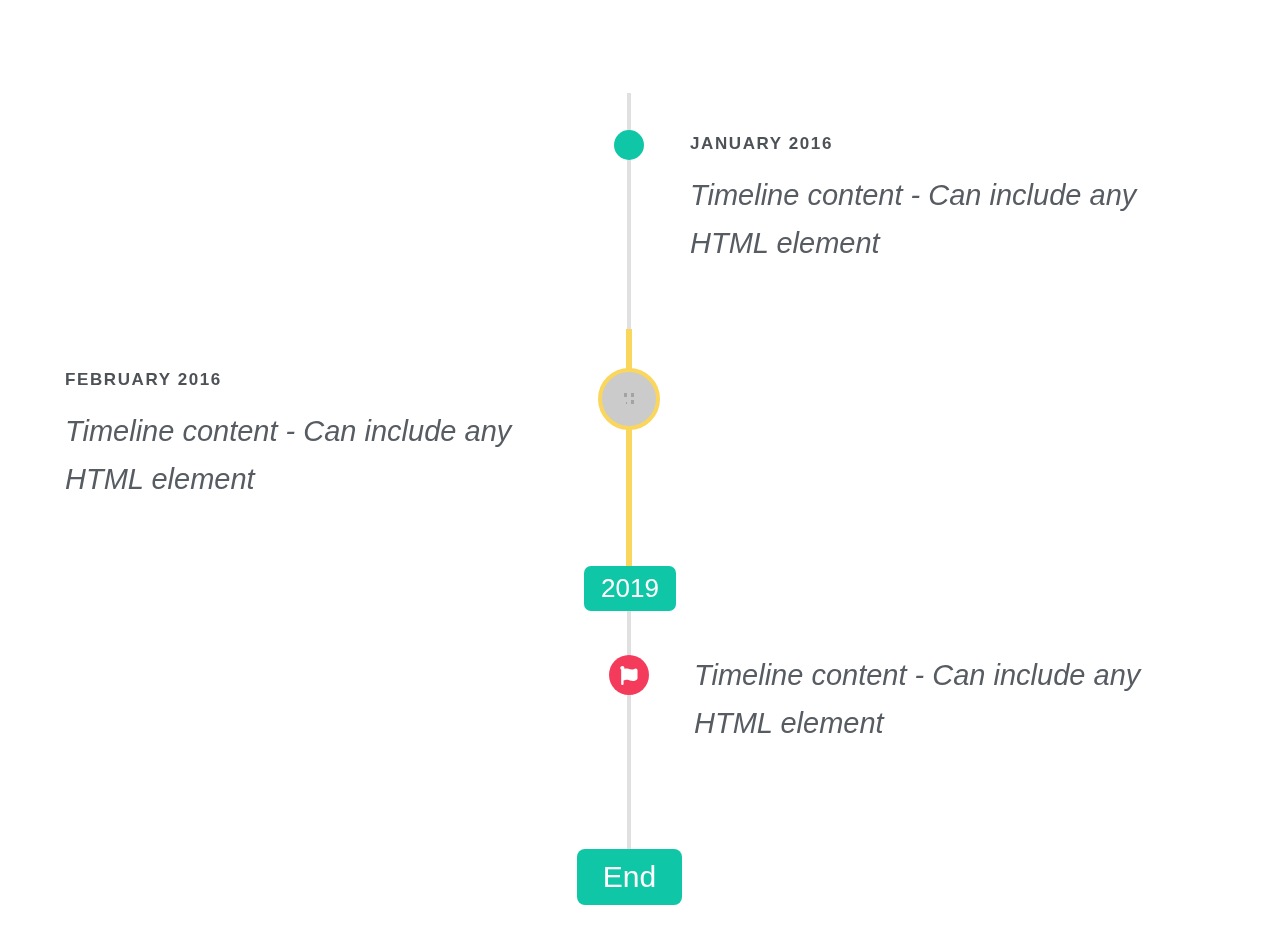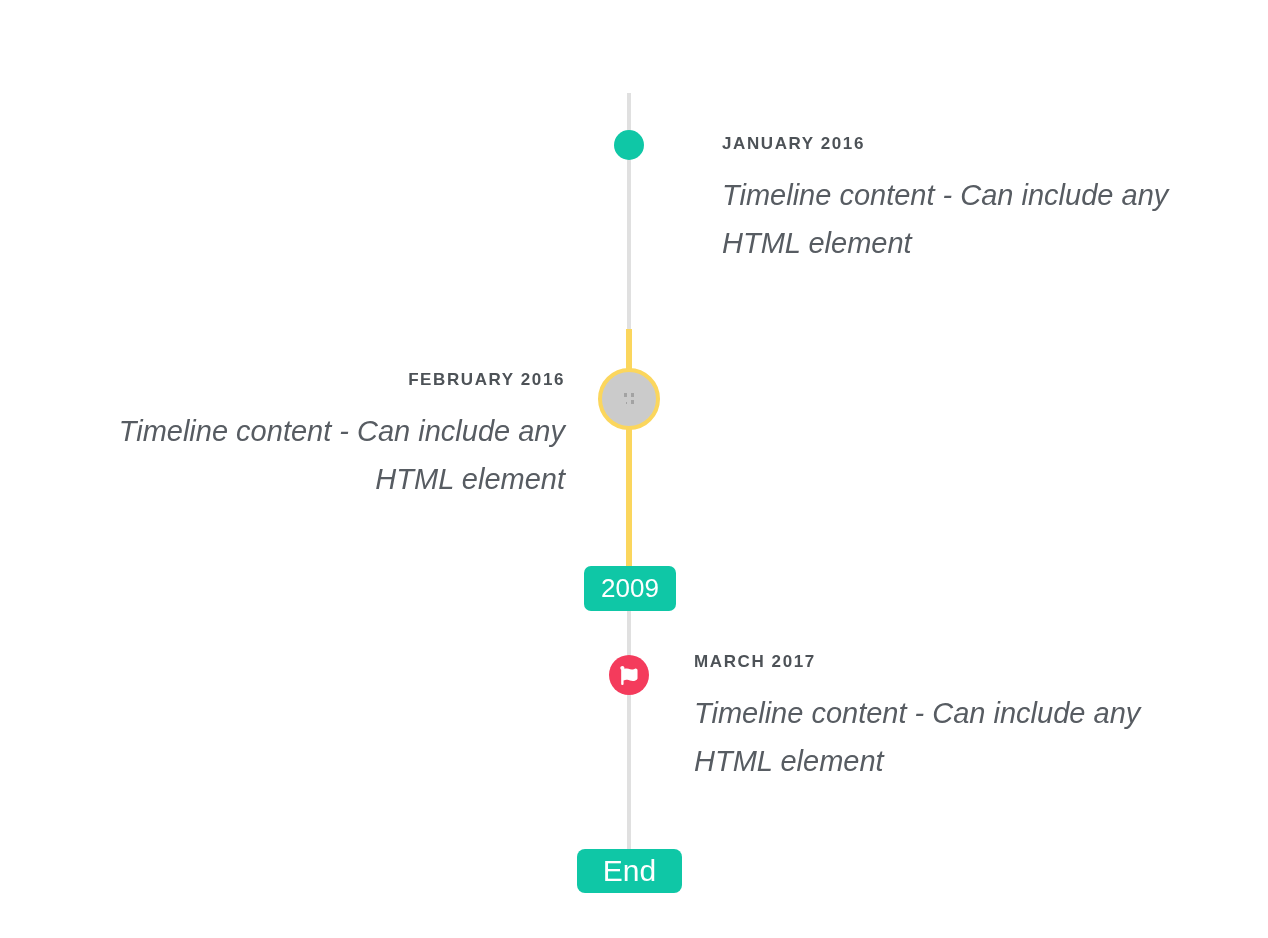--- a/index.html
+++ b/index.html
@@ -44,21 +44,21 @@
   .pill {
     position: absolute;
     background: var(--accent);
     color: var(--on-accent);
     display: flex;
     align-items: center;
     justify-content: center;
   }
   .pill.start { left: 568px; top: 31px;  width: 122px; height: 62px; border-radius: 8px; font-size: 30px; }
   .pill.year  { left: 584px; top: 566px; width: 92px;  height: 45px; border-radius: 7px; font-size: 26px; }
-  .pill.end   { left: 577px; top: 849px; width: 105px; height: 44px; border-radius: 8px; font-size: 30px; }
+  .pill.end   { left: 577px; top: 849px; width: 105px; height: 56px; border-radius: 8px; font-size: 30px; }
 
   
   .dot {
     position: absolute;
     left: 614px; top: 130px;
     width: 30px; height: 30px;
     border-radius: 50%;
     background: var(--accent);
   }
   .big-circle {
@@ -97,22 +97,22 @@
     justify-content: center;
   }
   .flag-circle svg { width: 19px; height: 19px; fill: var(--on-accent); }
 
   
   .item {
     position: absolute;
     width: 500px;
   }
   .item.right { text-align: left; }
-  .item.left  { text-align: right; }
-  .item.jan { left: 722px; top: 133px; }
+  .item.left  { text-align: left; }
+  .item.jan { left: 690px; top: 133px; }
   .item.feb { right: 703px; top: 369px; }
   .item.mar { left: 694px; top: 651px; }
 
   .item .date {
     font-size: 17px;
     font-weight: 700;
     letter-spacing: 1.6px;
     color: var(--date-text);
     line-height: 22px;
     margin-bottom: 16px;
@@ -142,30 +142,29 @@
 
   <div class="big-circle">
     <span class="broken-glyph"></span>
   </div>
 
   <div class="item left feb">
     <div class="date">FEBRUARY 2016</div>
     <div class="content">Timeline content - Can include any HTML element</div>
   </div>
 
-  <div class="pill year">2009</div>
+  <div class="pill year">2019</div>
 
   <div class="flag-circle">
     <span style="display:flex;">
       <svg viewBox="0 0 512 512" aria-hidden="true">
         <path d="M349.565 98.783C295.978 98.783 251.721 64 184.348 64c-24.955 0-47.309 4.384-68.045 12.013a55.947 55.947 0 0 0 3.586-23.562C118.117 24.015 94.806 1.206 66.338.048 34.345-1.254 8 24.296 8 56c0 19.026 9.497 35.825 24 45.945V488c0 13.255 10.745 24 24 24h16c13.255 0 24-10.745 24-24v-94.4c28.311-12.064 57.007-22.263 101.435-22.263 54.745 0 87.694 34.783 151.651 34.783 39.716 0 71.915-13.4 101.918-33.536a48 48 0 0 0 20.996-39.7V113.75c0-34.828-36.783-57.948-68.035-42.905-37.328 17.97-66.7 27.938-104.4 27.938z"></path>
       </svg>
     </span>
   </div>
 
   <div class="item right mar">
-    <div class="date">MARCH 2017</div>
     <div class="content">Timeline content - Can include any HTML element</div>
   </div>
 
   <div class="pill end">End</div>
 
 </div>
 
 </body></html>

